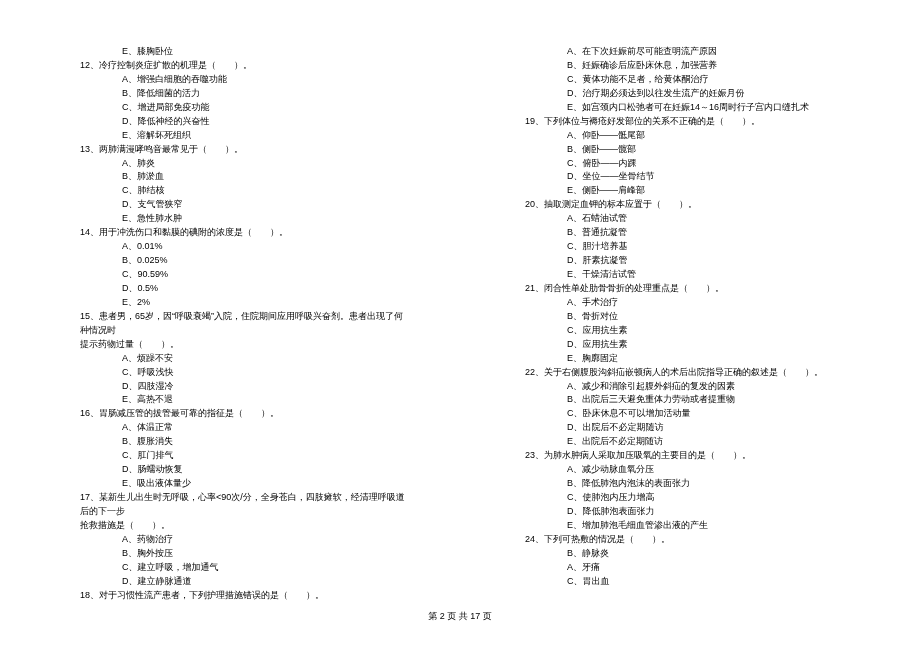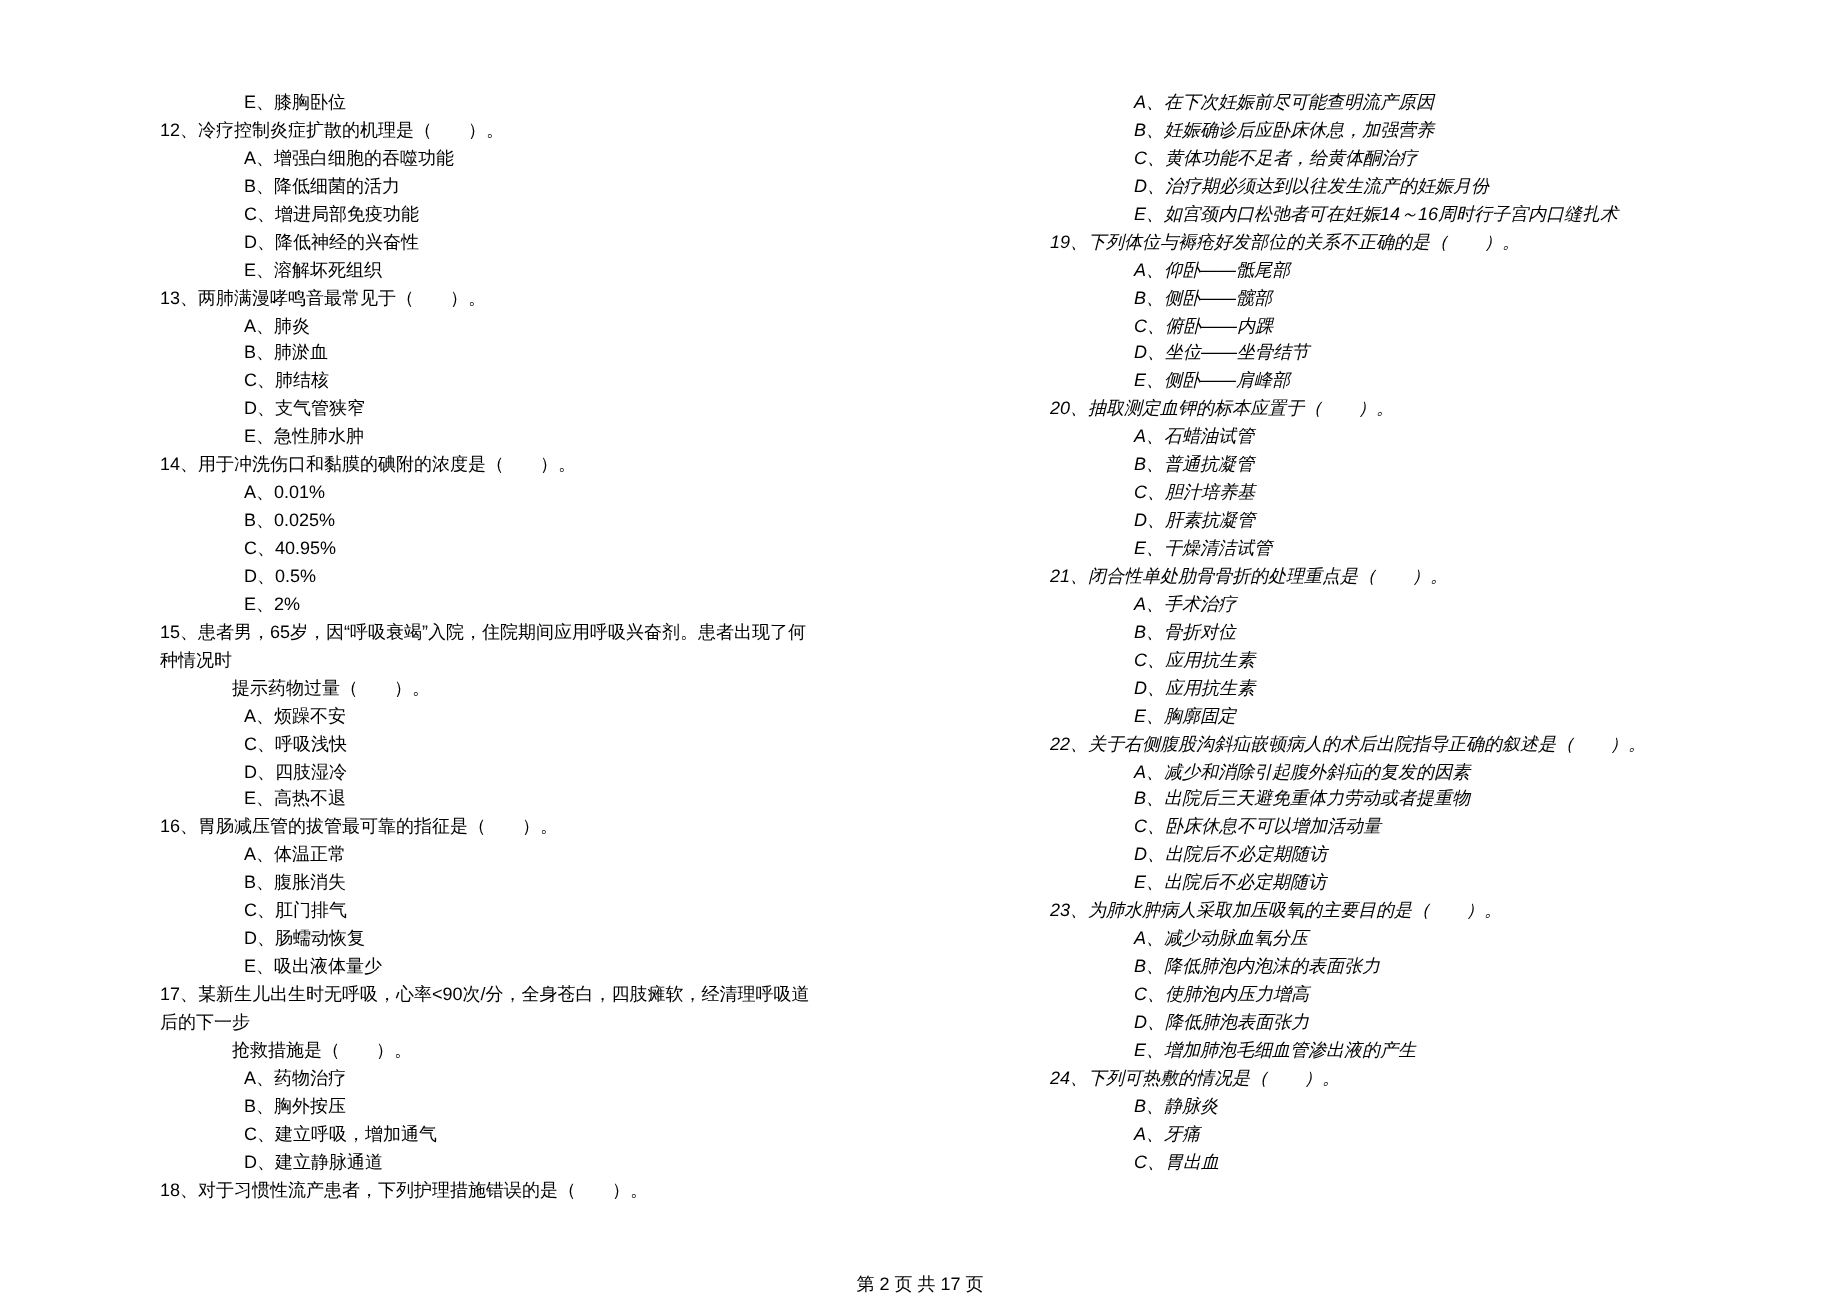--- a/index.html
+++ b/index.html
@@ -22,35 +22,33 @@
       display: flex;
       width: 100%;
       height: calc(100% - 20px);
     }
     .col {
       width: 50%;
       padding: 0 55px 0 80px;
     }
     .col:last-child {
       padding: 0 60px 0 65px;
-      font-style: italic;
     }
     .q-stem {
       padding-left: 0;
     }
     .q-opt {
       padding-left: 42px;
     }
     .q-cont {
       padding-left: 0;
-      margin-left: 36px;
     }
     .footer {
       position: absolute;
-      bottom: 0;
+      bottom: 26px;
       width: 100%;
       text-align: center;
       font-size: 9px;
     }
   </style>
 </head>
 <body>
 
 <div class="columns">
   <div class="col">
@@ -63,21 +61,21 @@
     <div class="q-opt">E、溶解坏死组织</div>
     <div class="q-stem">13、两肺满漫哮鸣音最常见于（　　）。</div>
     <div class="q-opt">A、肺炎</div>
     <div class="q-opt">B、肺淤血</div>
     <div class="q-opt">C、肺结核</div>
     <div class="q-opt">D、支气管狭窄</div>
     <div class="q-opt">E、急性肺水肿</div>
     <div class="q-stem">14、用于冲洗伤口和黏膜的碘附的浓度是（　　）。</div>
     <div class="q-opt">A、0.01%</div>
     <div class="q-opt">B、0.025%</div>
-    <div class="q-opt">C、40.95%</div>
+    <div class="q-opt">C、90.59%</div>
     <div class="q-opt">D、0.5%</div>
     <div class="q-opt">E、2%</div>
     <div class="q-stem">15、患者男，65岁，因“呼吸衰竭”入院，住院期间应用呼吸兴奋剂。患者出现了何种情况时</div>
     <div class="q-cont">提示药物过量（　　）。</div>
     <div class="q-opt">A、烦躁不安</div>
     <div class="q-opt">C、呼吸浅快</div>
     <div class="q-opt">D、四肢湿冷</div>
     <div class="q-opt">E、高热不退</div>
     <div class="q-stem">16、胃肠减压管的拔管最可靠的指征是（　　）。</div>
     <div class="q-opt">A、体温正常</div>

